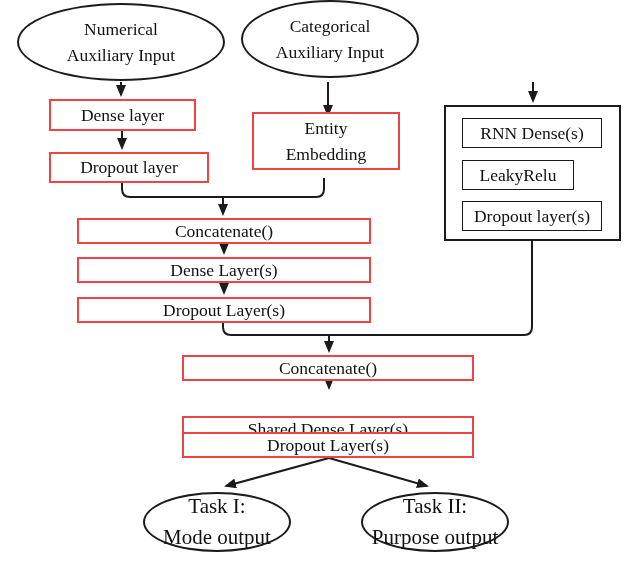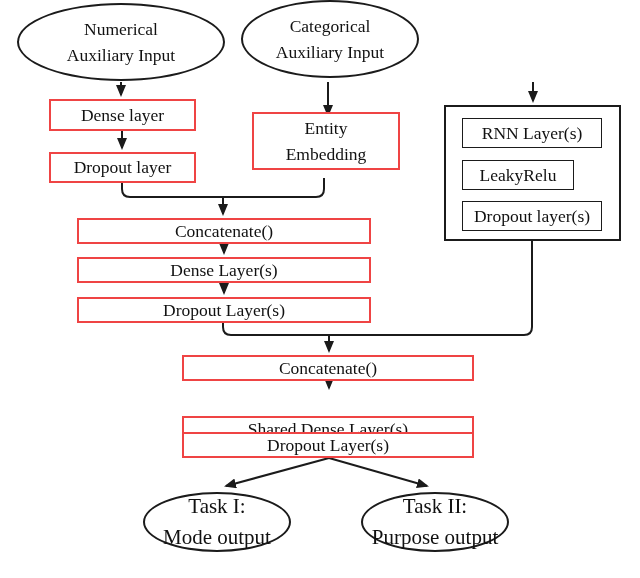--- a/index.html
+++ b/index.html
@@ -89,32 +89,32 @@
 Auxiliary Input</span>
   </div>
   <div class="node ellipse" style="left:241px; top:0; width:178px; height:78px;">
     <span class="label">Categorical
 Auxiliary Input</span>
   </div>
 
   <div class="node box" style="left:49px; top:99px; width:147px; height:32px;">
     <span class="label">Dense layer</span>
   </div>
-  <div class="node box" style="left:49px; top:152px; width:147px; height:31px;">
+  <div class="node box" style="left:49px; top:152px; width:160px; height:31px;">
     <span class="label">Dropout layer</span>
   </div>
 
   <div class="node box" style="left:252px; top:112px; width:148px; height:58px;">
     <span class="label">Entity
 Embedding</span>
   </div>
 
   <div class="node group-box" style="left:444px; top:105px; width:177px; height:136px;"></div>
   <div class="node inner-box" style="left:462px; top:118px; width:140px; height:30px;">
-    <span class="label">RNN Layer(s)</span>
+    <span class="label">RNN Dense(s)</span>
   </div>
   <div class="node inner-box" style="left:462px; top:160px; width:112px; height:30px;">
     <span class="label">LeakyRelu</span>
   </div>
   <div class="node inner-box" style="left:462px; top:201px; width:140px; height:30px;">
     <span class="label">Dropout layer(s)</span>
   </div>
 
   <div class="node box" style="left:77px; top:218px; width:294px; height:26px;">
     <span class="label">Concatenate()</span>

